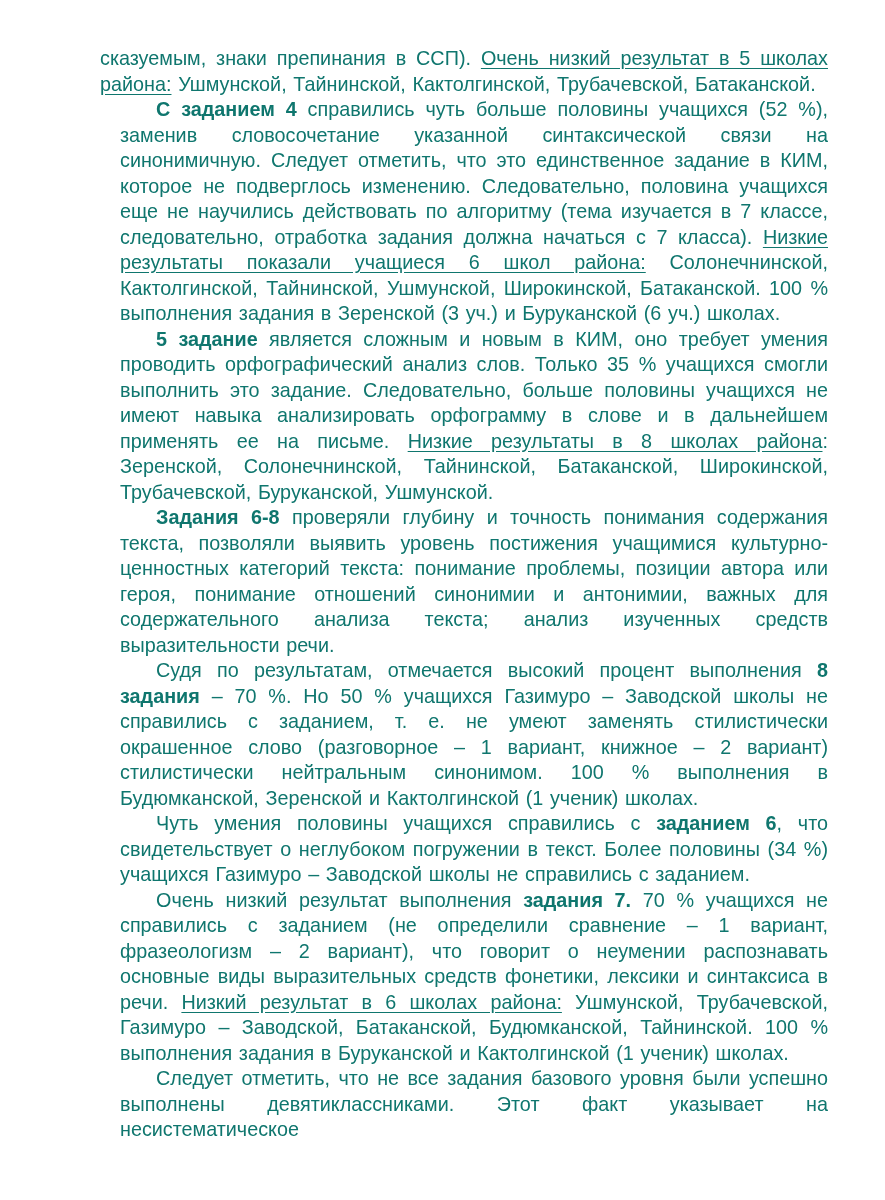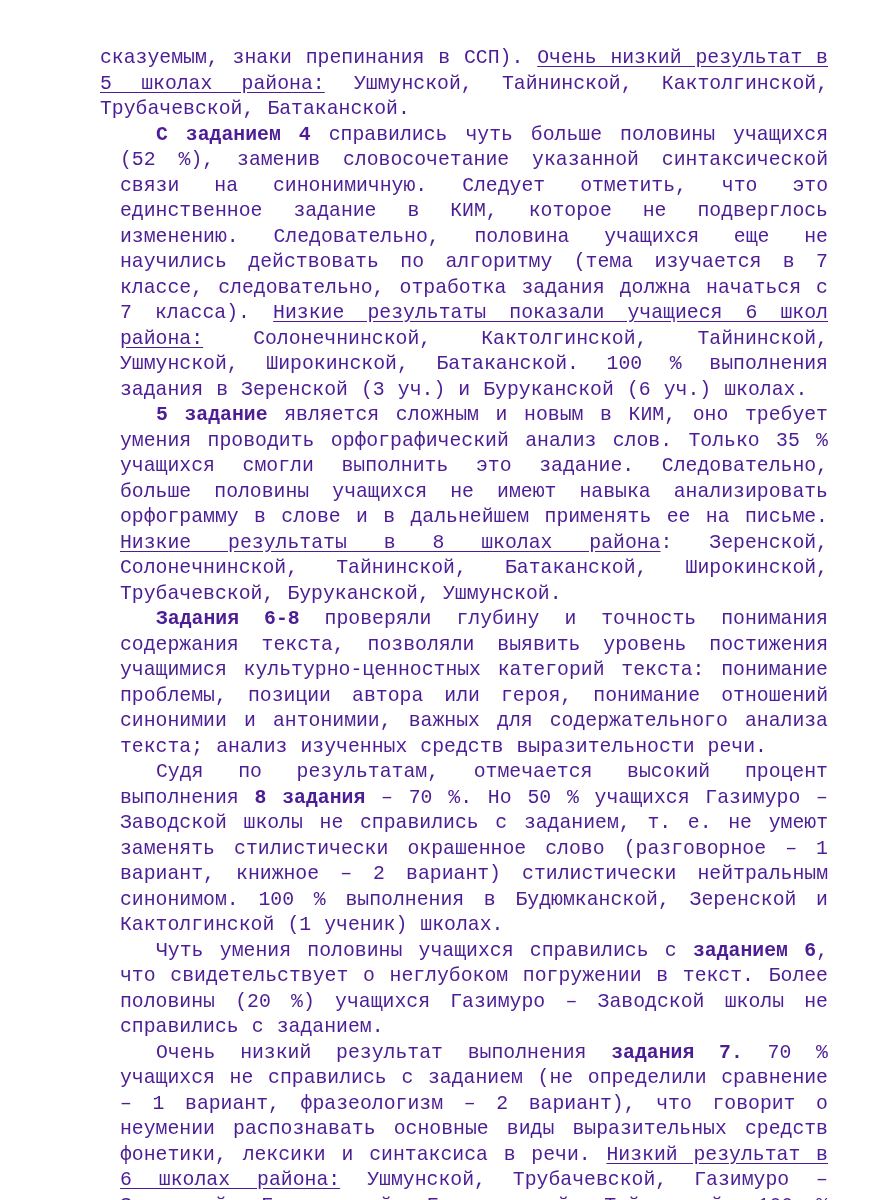--- a/index.html
+++ b/index.html
@@ -8,24 +8,24 @@
     background: #ffffff;
   }
   .page {
     position: relative;
     width: 885px;
     height: 1200px;
     box-sizing: border-box;
     background: #ffffff;
     padding: 46px 57px 0 100px;
     overflow: hidden;
-    font-family: Liberation Mono, monospace;
+    font-family: Liberation Sans, sans-serif;
     font-size: 19.8px;
     line-height: 25.5px;
-    color: #4c1d95;
+    color: #0f766e;
   }
   .text-column {
     width: 728px;
   }
   p.para {
     margin: 0;
     padding: 0;
     text-align: justify;
     text-align-last: left;
     word-spacing: 0.06em;
@@ -41,16 +41,17 @@
 </head>
 <body>
 
 <div class="page">
   <div class="text-column">
       <p class="para"><span class="run-normal">сказуемым, знаки препинания в ССП). </span><span class="run-underline">Очень низкий результат в 5 школах района:</span><span class="run-normal"> Ушмунской, Тайнинской, Кактолгинской, Трубачевской, Батаканской.</span></p>
       <p class="para indent"><span class="run-bold">С заданием 4</span><span class="run-normal"> справились чуть больше половины учащихся (52 %), заменив словосочетание указанной синтаксической связи на синонимичную. Следует отметить, что это единственное задание в КИМ, которое не подверглось изменению. Следовательно, половина учащихся еще не научились действовать по алгоритму (тема изучается в 7 классе, следовательно, отработка задания должна начаться с 7 класса).  </span><span class="run-underline">Низкие результаты показали учащиеся 6 школ района:</span><span class="run-normal"> Солонечнинской, Кактолгинской, Тайнинской, Ушмунской, Широкинской, Батаканской. 100 % выполнения задания в Зеренской (3 уч.) и Буруканской (6 уч.) школах.</span></p>
       <p class="para indent"><span class="run-bold">5 задание</span><span class="run-normal"> является сложным и новым в КИМ, оно требует умения проводить орфографический анализ слов. Только 35 % учащихся смогли выполнить это задание. Следовательно, больше половины учащихся не имеют навыка анализировать орфограмму в слове и в дальнейшем применять ее на письме. </span><span class="run-underline">Низкие результаты в 8 школах района</span><span class="run-normal">: Зеренской, Солонечнинской, Тайнинской, Батаканской, Широкинской, Трубачевской, Буруканской, Ушмунской.</span></p>
       <p class="para indent"><span class="run-bold">Задания 6-8</span><span class="run-normal"> проверяли глубину и точность понимания содержания текста, позволяли выявить уровень постижения учащимися культурно-ценностных категорий текста: понимание проблемы, позиции автора или героя, понимание отношений синонимии и антонимии, важных для содержательного анализа текста; анализ изученных средств выразительности речи.</span></p>
       <p class="para indent"><span class="run-normal">Судя по результатам, отмечается высокий процент выполнения </span><span class="run-bold">8 задания</span><span class="run-normal"> – 70 %. Но 50 % учащихся Газимуро – Заводской школы не справились с заданием, т. е. не умеют заменять стилистически окрашенное слово (разговорное – 1 вариант, книжное – 2 вариант) стилистически нейтральным синонимом. 100 % выполнения в Будюмканской, Зеренской  и Кактолгинской (1 ученик) школах.</span></p>
-      <p class="para indent"><span class="run-normal">Чуть умения половины учащихся справились с </span><span class="run-bold">заданием 6</span><span class="run-normal">, что свидетельствует о неглубоком погружении в текст.  Более половины (20 %) учащихся Газимуро – Заводской школы не справились с заданием.</span></p>
+      <p class="para indent"><span class="run-normal">Чуть умения половины учащихся справились с </span><span class="run-bold">заданием 6</span><span class="run-normal">, что свидетельствует о неглубоком погружении в текст.  Более половины (34 %) учащихся Газимуро – Заводской школы не справились с заданием.</span></p>
       <p class="para indent"><span class="run-normal">Очень низкий результат выполнения </span><span class="run-bold">задания 7.</span><span class="run-normal"> 70 % учащихся не справились с заданием (не определили сравнение – 1 вариант, фразеологизм – 2 вариант), что говорит о неумении распознавать основные виды выразительных средств фонетики, лексики и синтаксиса в речи. </span><span class="run-underline">Низкий результат в 6 школах района:</span><span class="run-normal"> Ушмунской, Трубачевской, Газимуро – Заводской, Батаканской,  Будюмканской, Тайнинской. 100 % выполнения задания в Буруканской и Кактолгинской (1 ученик) школах.</span></p>
+      <p class="para indent"><span class="run-normal">Следует отметить, что не все задания базового уровня были успешно выполнены девятиклассниками. Этот факт указывает на несистематическое</span></p>
     </div>
 </div>
 
 </body></html>

